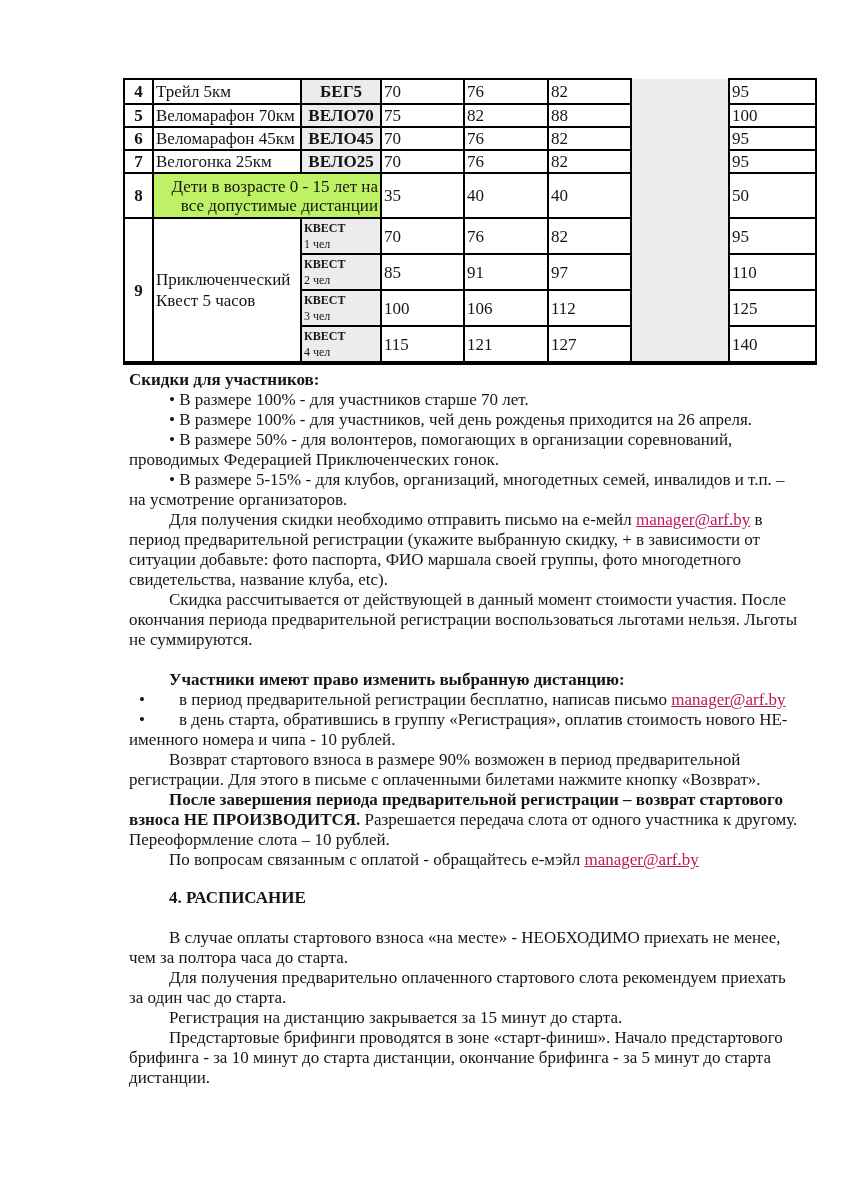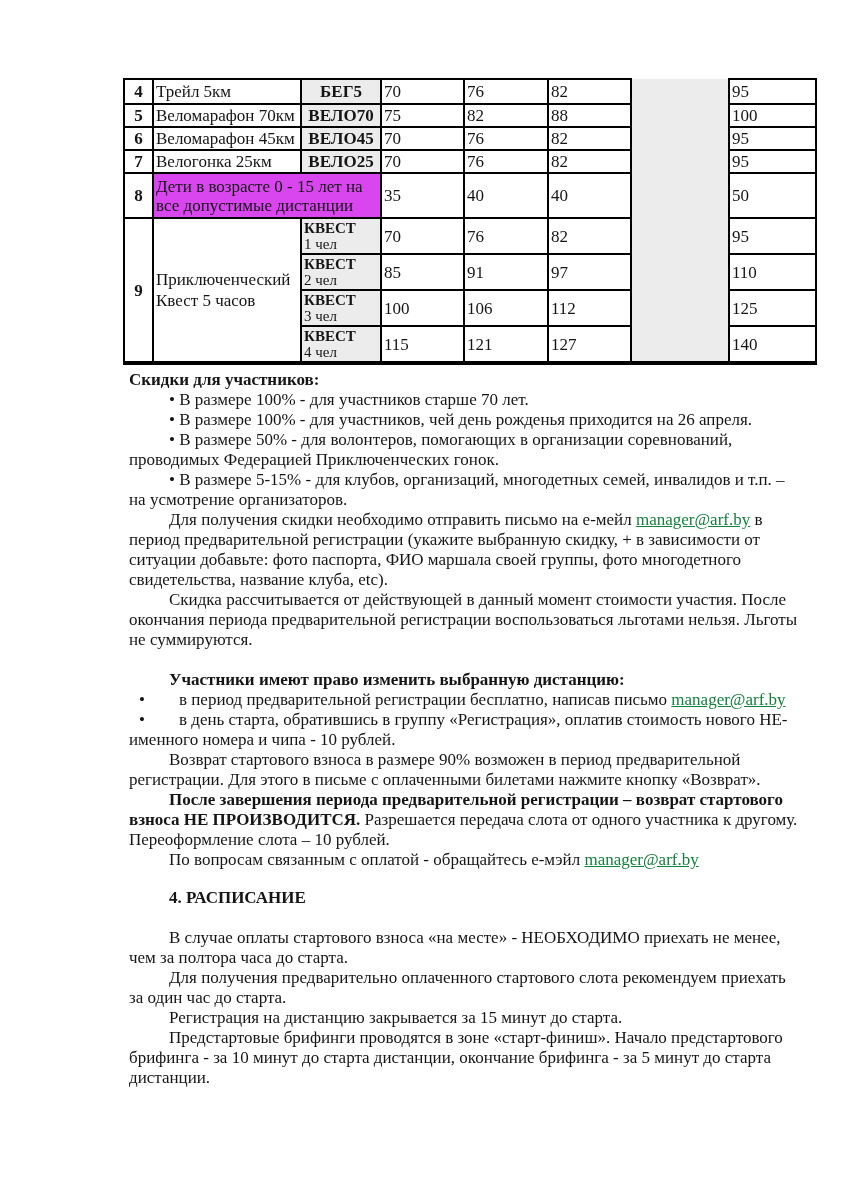--- a/index.html
+++ b/index.html
@@ -35,44 +35,44 @@
     font-weight:bold;
     padding-left:6px;
     text-align:center;
   }
   .c-price{text-align:left;}
   .c-gray{
     background:#ececec;
     border-top:none !important;
   }
   .c-kids{
-    background:#d946ef;
-    text-align:left;
+    background:#bef264;
+    text-align:right;
     line-height:19px;
   }
   .r4{height:25px;} .r5{height:22px;} .r6{height:22px;} .r7{height:21px;}
   .r8{height:45px;}
   .rq{height:34px;}
-  .quest-code{background:#ececec;padding-left:6px;line-height:16px;font-size:15px;}
+  .quest-code{background:#ececec;padding-left:6px;line-height:16px;font-size:12px;}
   .quest-code .qc-top{font-weight:bold;display:block;}
   .quest-code .qc-sub{font-weight:normal;display:block;}
   .c-quest-name{padding-left:7px;line-height:21px;}
 
   
   .textblock{
     position:absolute;left:129px;top:370px;width:672px;
     font-size:17px;line-height:20px;
   }
   .textblock p{margin:0;padding:0;}
   .h-bold{font-weight:bold;}
   .indent{text-indent:40px;}
   .change-h{margin-top:20px !important;text-indent:40px;}
   .sched-h{margin-top:18px !important;margin-bottom:20px !important;text-indent:40px;}
   .li2 .blt{display:inline-block;width:40px;padding-left:10px;text-indent:0;}
-  a.link{color:#15803d;text-decoration:underline;cursor:pointer;}
+  a.link{color:#be185d;text-decoration:underline;cursor:pointer;}
 </style>
 </head>
 <body>
 
 <div class="page">
 
   <table class="price-table">
     <colgroup>
       <col style="width:29px">
         <col style="width:148px">

